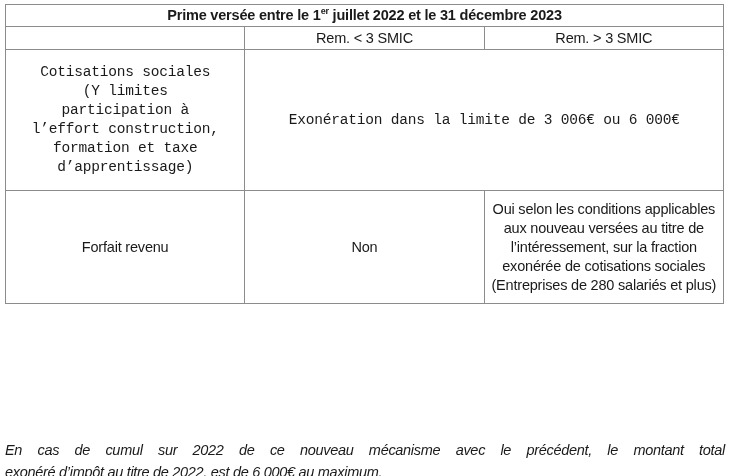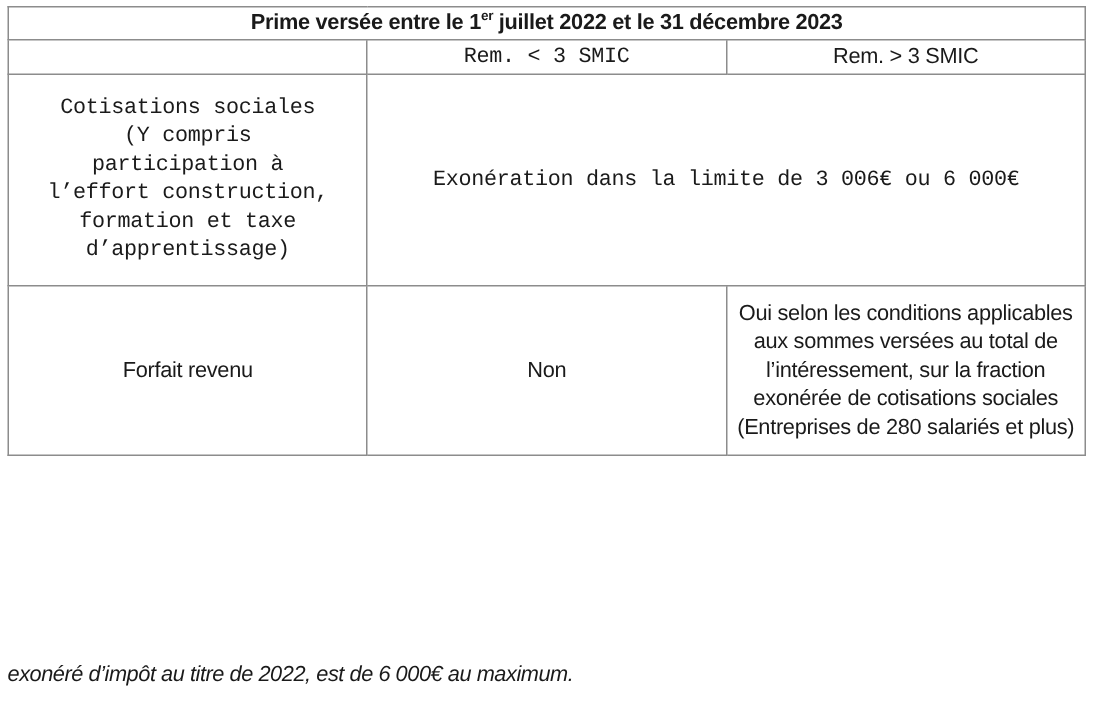--- a/index.html
+++ b/index.html
@@ -17,21 +17,21 @@
       padding: 0 4px; letter-spacing: -0.2px;
     }
     .tbl tr.title td { height: 21px; font-weight: bold; }
     .tbl tr.sub td { height: 22px; }
     .tbl tr.r-cot td { height: 140px; font-family: Liberation Mono, monospace; }
     .tbl tr.r-csg td { height: 46px; }
     .tbl tr.r-csg td { border-bottom: 1px solid #333; }
     .tbl tr.r-ir td { height: 47px; }
     .tbl tr.r-fs td { height: 112px; }
     .tbl td.c1 { width: 170px; }
-    .tbl td.c2 { width: 235px; font-family: Liberation Mono, monospace; }
+    .tbl td.c2 { width: 235px; }
     sup { font-size: 9px; line-height: 0; vertical-align: 6px; margin-top: 20px; }
     .note {
       position: absolute; left: 5px; top: 424px; width: 720px;
       font-size: 14.5px; line-height: 22px; font-style: italic;
       text-align: justify; text-align-last: left; letter-spacing: -0.3px;
     }
     .note .l1 { display: block; text-align: justify; text-align-last: justify; }
     .note .l2 { display: block; }
   </style>
 </head>
@@ -43,37 +43,38 @@
     <td colspan="3"><span>Prime versée entre le 1</span><sup>er</sup><span> juillet 2022 et le 31 décembre 2023</span></td>
   </tr>
   <tr class="sub">
     <td class="c1"></td>
     <td class="c2">Rem. &lt; 3 SMIC</td>
     <td>Rem. &gt; 3 SMIC</td>
   </tr>
   <tr class="r-cot">
     <td>
       <div>Cotisations sociales</div>
-      <div>(Y compris</div>
+      <div>(Y limites</div>
       <div>participation à</div>
       <div>l’effort construction,</div>
       <div>formation et taxe</div>
       <div>d’apprentissage)</div>
     </td>
     <td colspan="2">Exonération dans la limite de 3 006€ ou 6 000€</td>
   </tr>
   <tr class="r-fs">
     <td>Forfait revenu</td>
     <td>Non</td>
     <td>
       <div>Oui selon les conditions applicables</div>
-      <div>aux sommes versées au total de</div>
+      <div>aux nouveau versées au titre de</div>
       <div>l’intéressement, sur la fraction</div>
       <div>exonérée de cotisations sociales</div>
       <div>(Entreprises de 280 salariés et plus)</div>
     </td>
   </tr>
 </tbody>
   </table>
 
 <p class="note">
+  <span class="l1">En cas de cumul sur 2022 de ce nouveau mécanisme avec le précédent, le montant total</span>
   <span class="l2">exonéré d’impôt au titre de 2022, est de 6 000€ au maximum.</span>
 </p>
 
 </body></html>

